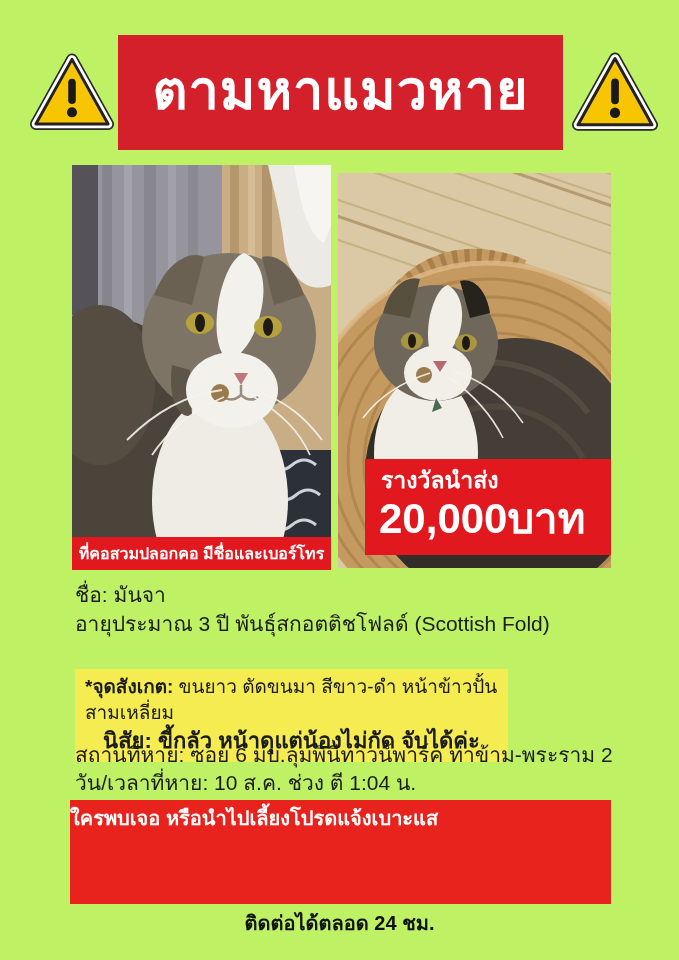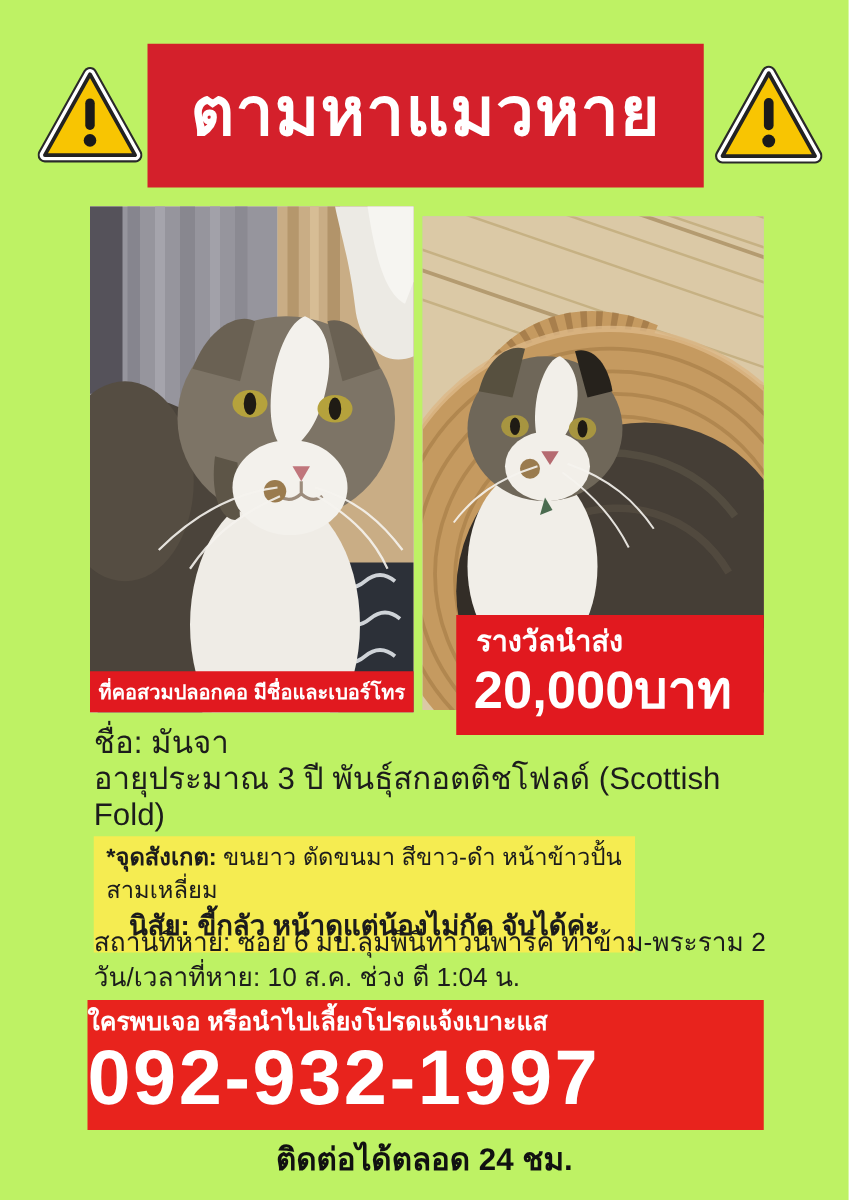--- a/index.html
+++ b/index.html
@@ -32,30 +32,30 @@
   .photo-right{left:338px;top:173px;width:273px;height:395px;}
   .photo svg{display:block;width:100%;height:100%;}
 
   .photo-caption{
     position:absolute;left:0;right:0;bottom:0;height:33px;
     background:#e1191f;
     display:flex;align-items:center;justify-content:center;
     color:#fff;font-size:16px;font-weight:600;white-space:nowrap;
   }
   .reward-box{
-    left:365px;top:492px;width:246px;height:96px;
+    left:365px;top:459px;width:246px;height:96px;
     background:#e1191f;
     display:flex;flex-direction:column;justify-content:flex-start;
     padding:0;box-sizing:border-box;color:#fff;
   }
   .reward-label{margin:9px 0 0 16px;font-size:23px;font-weight:700;line-height:1.1;}
   .reward-amount{margin:4px 0 0 14px;font-size:42px;font-weight:800;line-height:1.05;letter-spacing:0px;}
 
   
-  .details{left:75px;top:580px;width:540px;font-size:25px;line-height:29px;}
+  .details{left:75px;top:580px;width:540px;font-size:21px;line-height:29px;}
   .details p{margin:0;}
   .highlight-box{
     left:75px;top:669px;width:413px;
     background:#f5ec51;
     padding:5px 10px 7px 10px;
   }
   .highlight-box p{margin:0;}
   .hl-line1{font-size:19px;line-height:26px;}
   .hl-line1 .hl-label{font-weight:700;padding-right:5px;}
   .hl-line2{font-size:22px;line-height:29px;font-weight:700;text-align:center;}
@@ -66,21 +66,21 @@
   .footer-box{
     left:70px;top:800px;width:541px;height:104px;
     background:#e8231d;
     display:flex;flex-direction:column;align-items:flex-start;
     color:#fff;box-sizing:border-box;
   }
   .footer-notice{margin-top:6px;font-size:20px;font-weight:600;line-height:1.2;}
   .footer-phone{margin-top:1px;font-size:62px;font-weight:800;line-height:1.02;letter-spacing:2px;}
   .availability{
     left:0;top:907px;width:679px;text-align:center;
-    font-size:25px;font-weight:600;color:#111;
+    font-size:20px;font-weight:600;color:#111;
   }
 </style>
 </head>
 <body>
 
 <div class="poster">
 
   <svg class="abs warning-left" viewBox="0 0 100 100">
     <path d="M50 10 L93 87 L7 87 Z" fill="none" stroke="#2a2a2a" stroke-width="14" stroke-linejoin="round"></path>
     <path d="M50 10 L93 87 L7 87 Z" fill="none" stroke="#ffffff" stroke-width="10" stroke-linejoin="round"></path>
@@ -230,18 +230,17 @@
     <p class="hl-line2">นิสัย: ขี้กลัว หน้าดุแต่น้องไม่กัด จับได้ค่ะ</p>
   </div>
 
   <div class="abs lost-info">
     <p>สถานที่หาย: ซอย 6 มบ.ลุมพินีทาวน์พาร์ค ท่าข้าม-พระราม 2</p>
     <p>วัน/เวลาที่หาย: 10 ส.ค. ช่วง ตี 1:04 น.</p>
   </div>
 
   <div class="abs footer-box">
     <span class="footer-notice">ใครพบเจอ หรือนำไปเลี้ยงโปรดแจ้งเบาะแส</span>
-    <span class="footer-phone">092-932-1997</span>
   </div>
 
   <div class="abs availability">ติดต่อได้ตลอด 24 ชม.</div>
 
 </div>
 
 </body></html>

